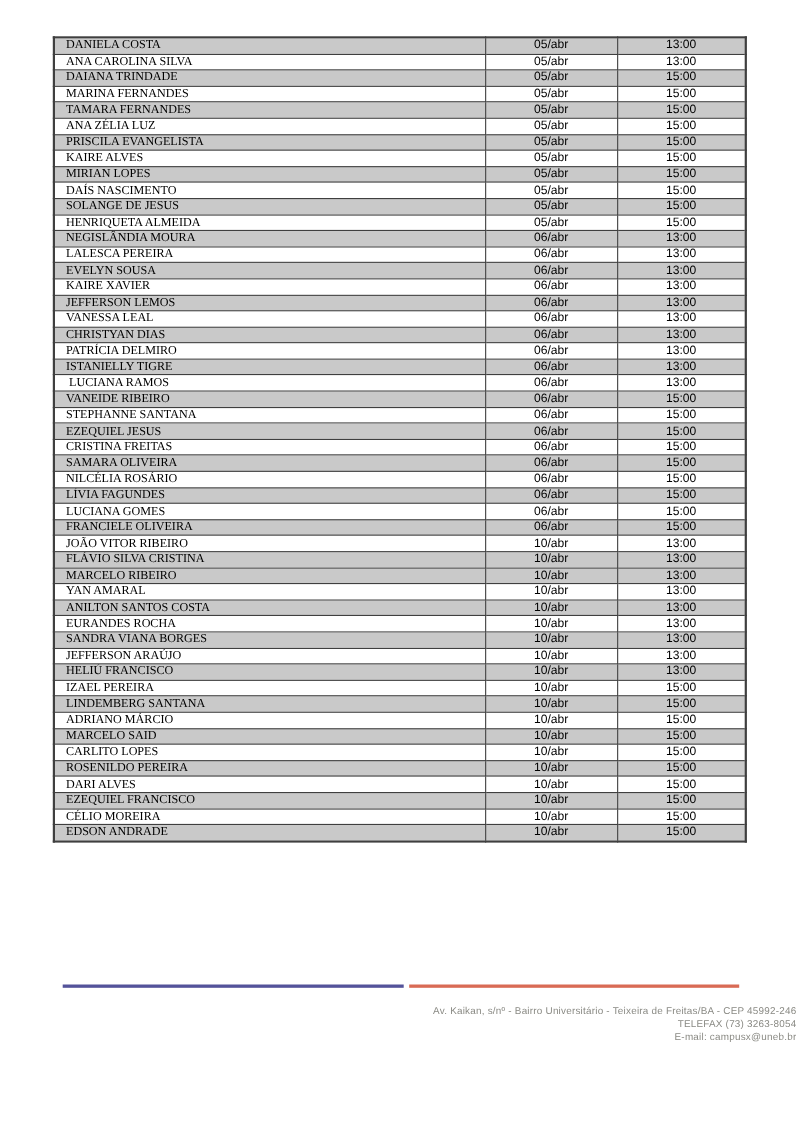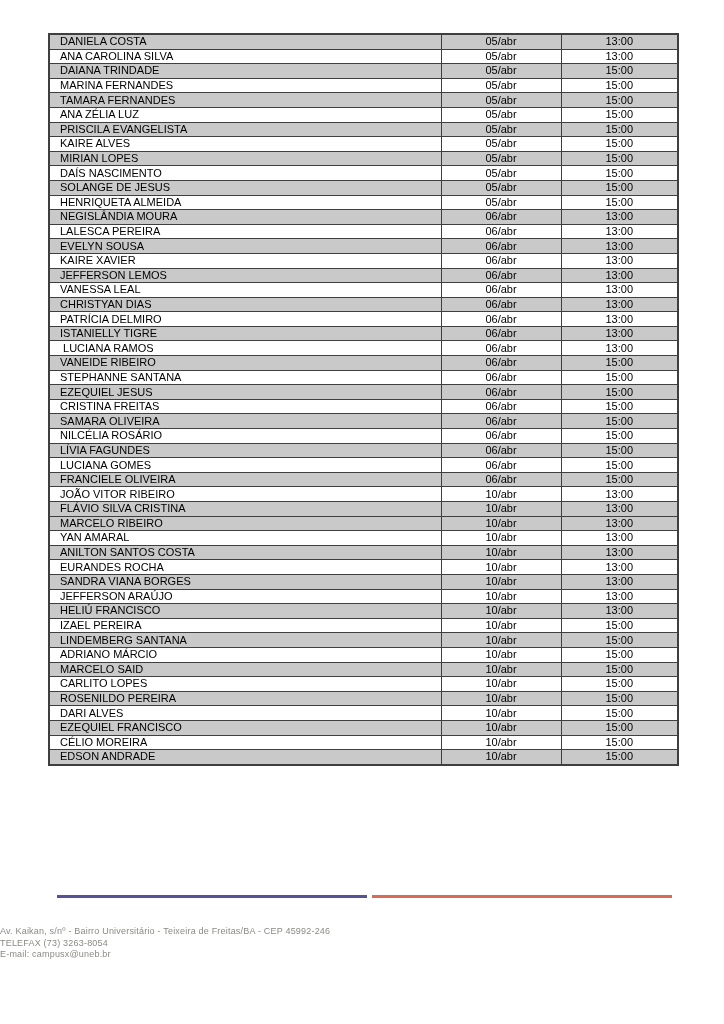--- a/index.html
+++ b/index.html
@@ -30,20 +30,21 @@
     font-size: 11px;
     line-height: 13px;
     color: #000000;
     overflow: hidden;
     padding: 0;
   }
   table.schedule td.c-name {
     padding-left: 10px;
     text-align: left;
     white-space: pre;
+    font-family: Liberation Serif, serif;
   }
   table.schedule td.c-date,
   table.schedule td.c-time {
     text-align: center;
   }
   tr.shaded td { background: var(--shade-col, #c9c9c9); }
   tr.plain  td { background: #ffffff; }
 
   .rule-blue {
     position: absolute;
@@ -59,26 +60,25 @@
     top: 895px;
     width: 300px;
     height: 3px;
     background: var(--rule-orange, #d96b55);
   }
   .footer-text {
     position: absolute;
     left: 0;
     top: 914px;
     width: 724px;
-    text-align: left;
+    text-align: right;
     color: #8a8a84;
     font-size: 9px;
     line-height: 11.5px;
     letter-spacing: 0.2px;
-    margin-top: 12px;
   }
 </style>
 </head>
 <body>
 
 <div class="page">
 
   <table class="schedule">
     <colgroup>
       <col style="width:392px">

